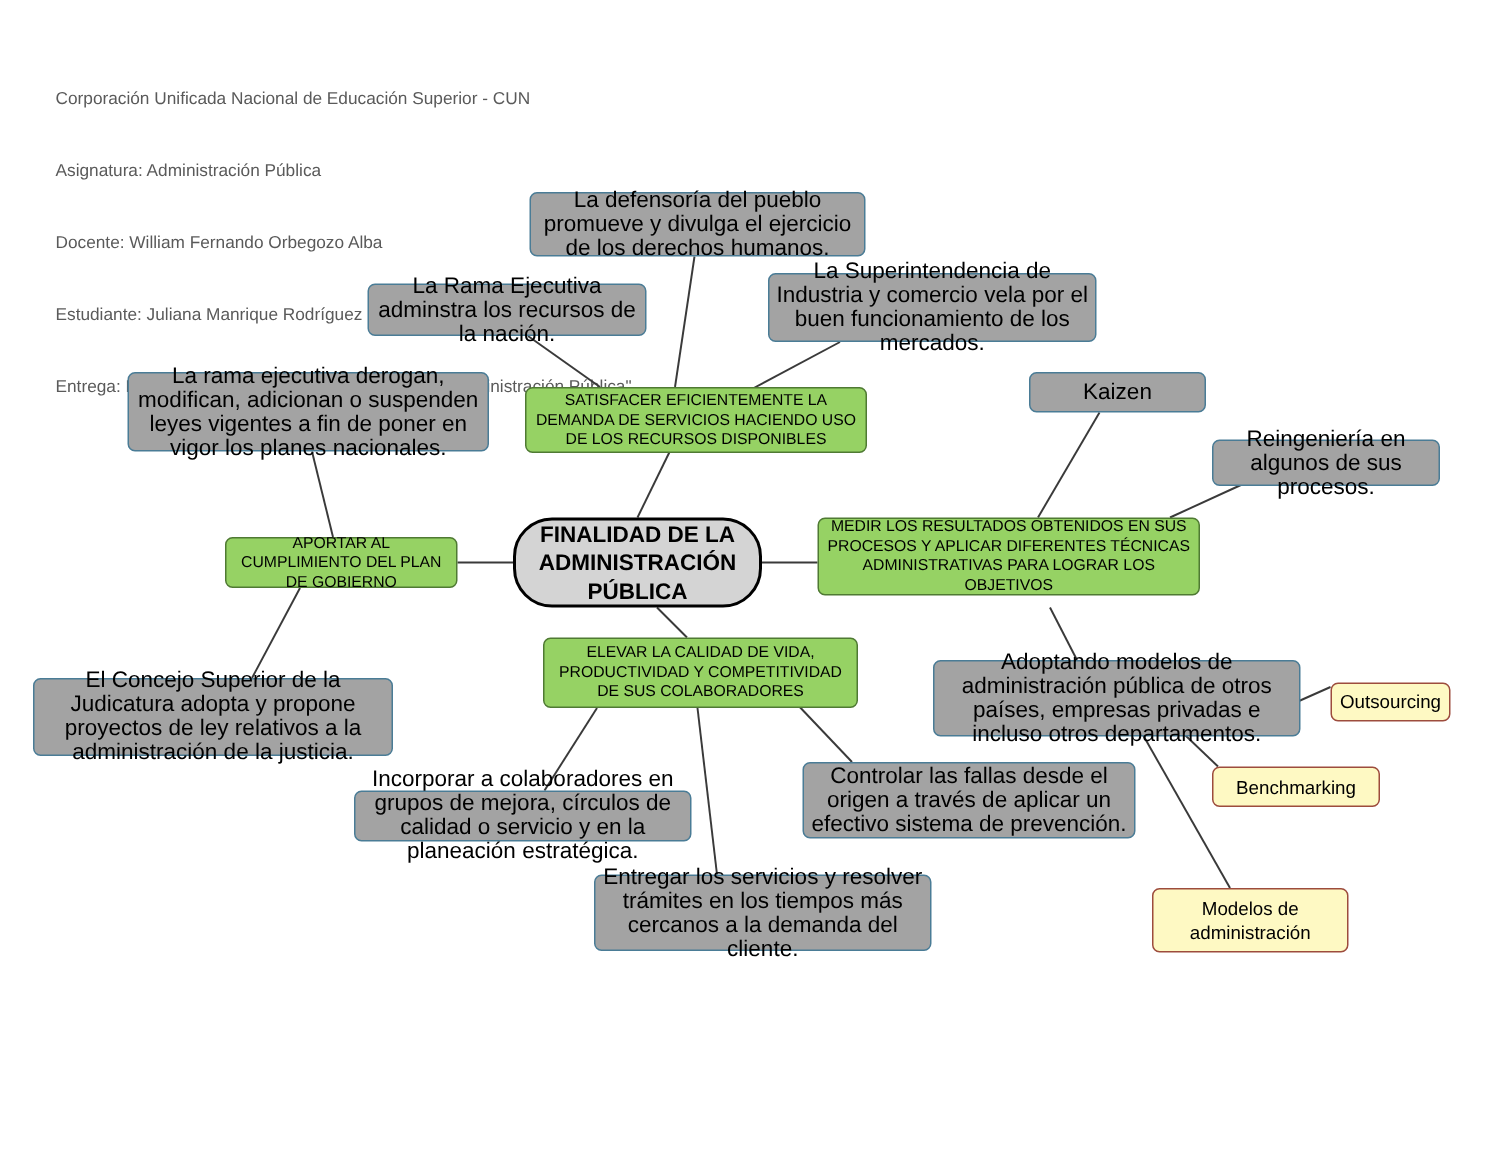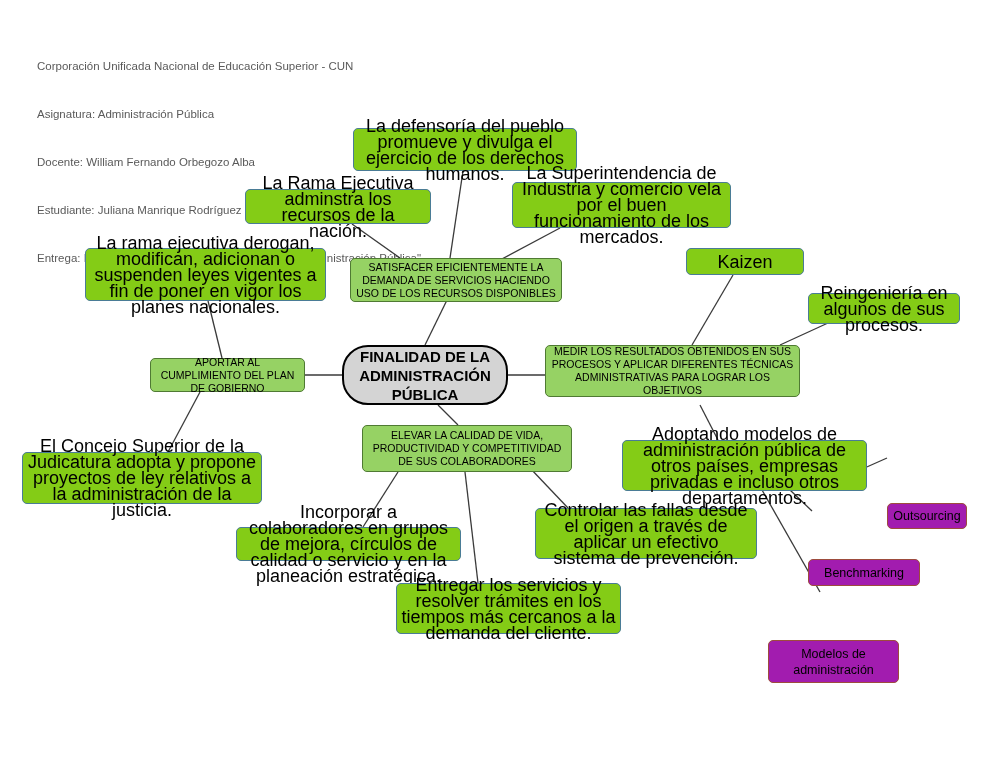--- a/index.html
+++ b/index.html
@@ -44,41 +44,40 @@
     justify-content: center;
     text-align: center;
     border-radius: 5px;
     border: 1px solid #3b3b3b;
     padding: 2px 4px;
     line-height: 14px;
   }
   .node span { display: block; width: 100%; }
 
   .blue {
-    background: #84cc16;
+    background: #a3a3a3;
     border-color: #4a7c96;
     color: #000000;
-    font-size: 18px;
+    font-size: 15px;
     line-height: 16px;
   }
   .green {
     background: #96d264;
     border-color: #4f7a33;
     color: #000000;
     font-size: 10.5px;
     line-height: 13px;
     font-weight: 400;
   }
   .salmon {
-    background: #a21caf;
+    background: #fef9c3;
     border-color: #9d4c3d;
     color: #000000;
     font-size: 12.5px;
     line-height: 16px;
-    margin-top: 48px;
   }
   .center {
     background: #d4d4d4;
     border: 2.5px solid #000000;
     border-radius: 8px;
     color: #000000;
     font-size: 15px;
     font-weight: bold;
     line-height: 19px;
   }
@@ -134,21 +133,21 @@
       <line x1="790" y1="490" x2="812" y2="511"></line>
 
       <line x1="762" y1="490" x2="820" y2="592"></line>
     </g>
   </svg>
 
   <div class="node center" style="left:342px; top:345px; width:166px; height:60px;border-radius:26px;">
     <span>FINALIDAD DE LA ADMINISTRACIÓN PÚBLICA</span>
   </div>
 
-  <div class="node green" style="left:350px; top:258px; width:212px; height:44px;justify-content:center;">
+  <div class="node green" style="left:350px; top:258px; width:228px; height:44px;justify-content:center;">
     <span>SATISFACER EFICIENTEMENTE LA DEMANDA DE SERVICIOS HACIENDO USO DE LOS RECURSOS DISPONIBLES</span>
   </div>
 
   <div class="node green" style="left:150px; top:358px; width:155px; height:34px;">
     <span>APORTAR AL CUMPLIMIENTO DEL PLAN DE GOBIERNO</span>
   </div>
 
   <div class="node green" style="left:545px; top:345px; width:255px; height:52px;">
     <span>MEDIR LOS RESULTADOS OBTENIDOS EN SUS PROCESOS Y APLICAR DIFERENTES TÉCNICAS ADMINISTRATIVAS PARA LOGRAR LOS OBJETIVOS</span>
   </div>

